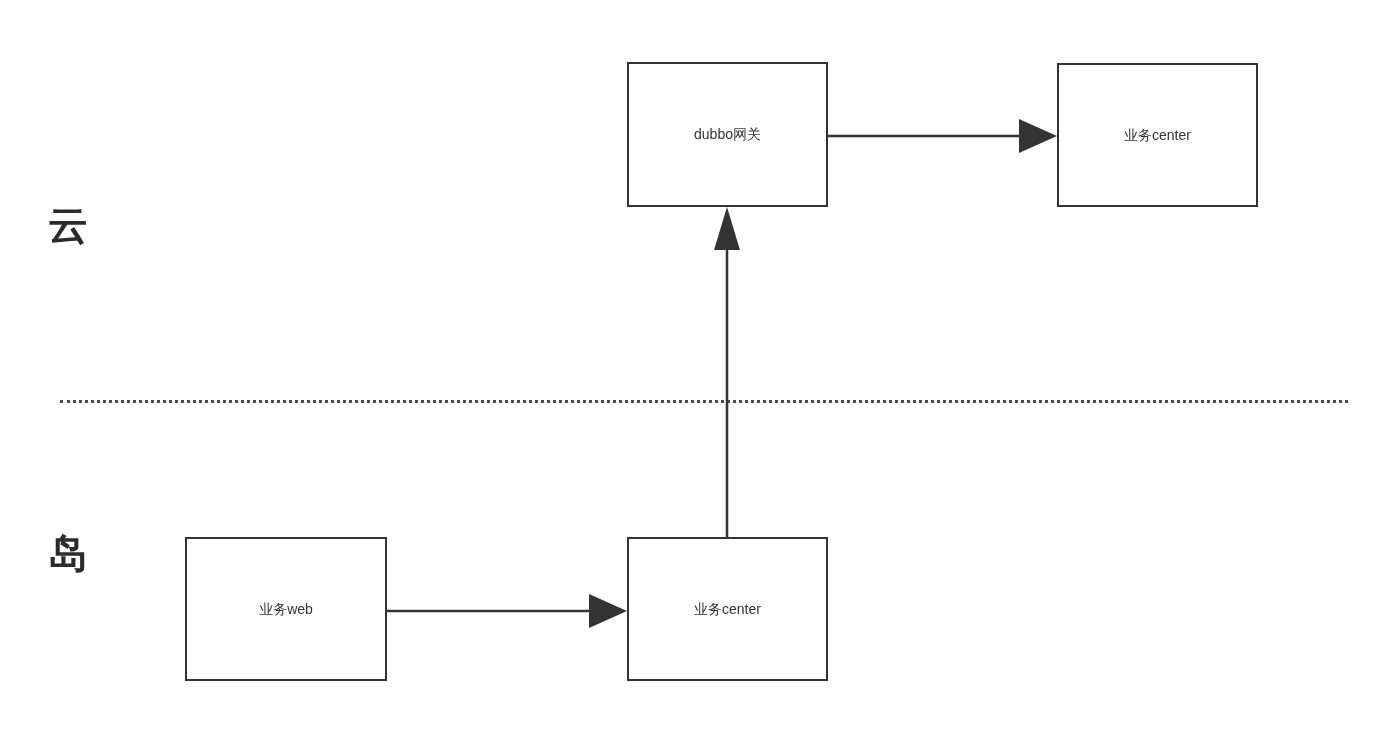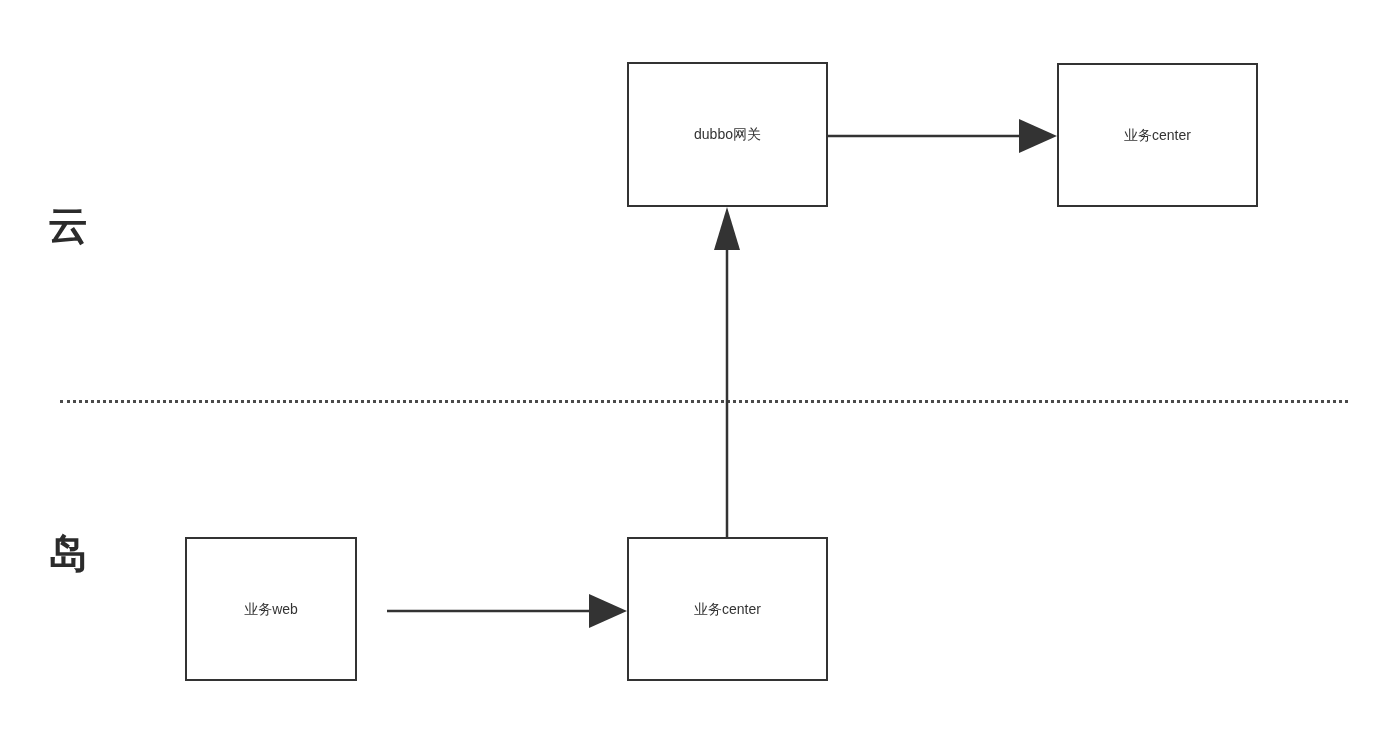--- a/index.html
+++ b/index.html
@@ -81,21 +81,21 @@
   <div class="divider" style="left:60px; top:400px; width:1288px;"></div>
 
   <div class="node" style="left:627px; top:62px; width:201px; height:145px;">
     <span class="node-label">dubbo网关</span>
   </div>
 
   <div class="node" style="left:1057px; top:63px; width:201px; height:144px;">
     <span class="node-label">业务center</span>
   </div>
 
-  <div class="node" style="left:185px; top:537px; width:172px; height:144px;">
+  <div class="node" style="left:185px; top:537px; width:202px; height:144px;">
     <span class="node-label">业务web</span>
   </div>
 
   <div class="node" style="left:627px; top:537px; width:201px; height:144px;">
     <span class="node-label">业务center</span>
   </div>
 
   <svg class="edges" viewBox="0 0 1374 738">
 
     <g>

